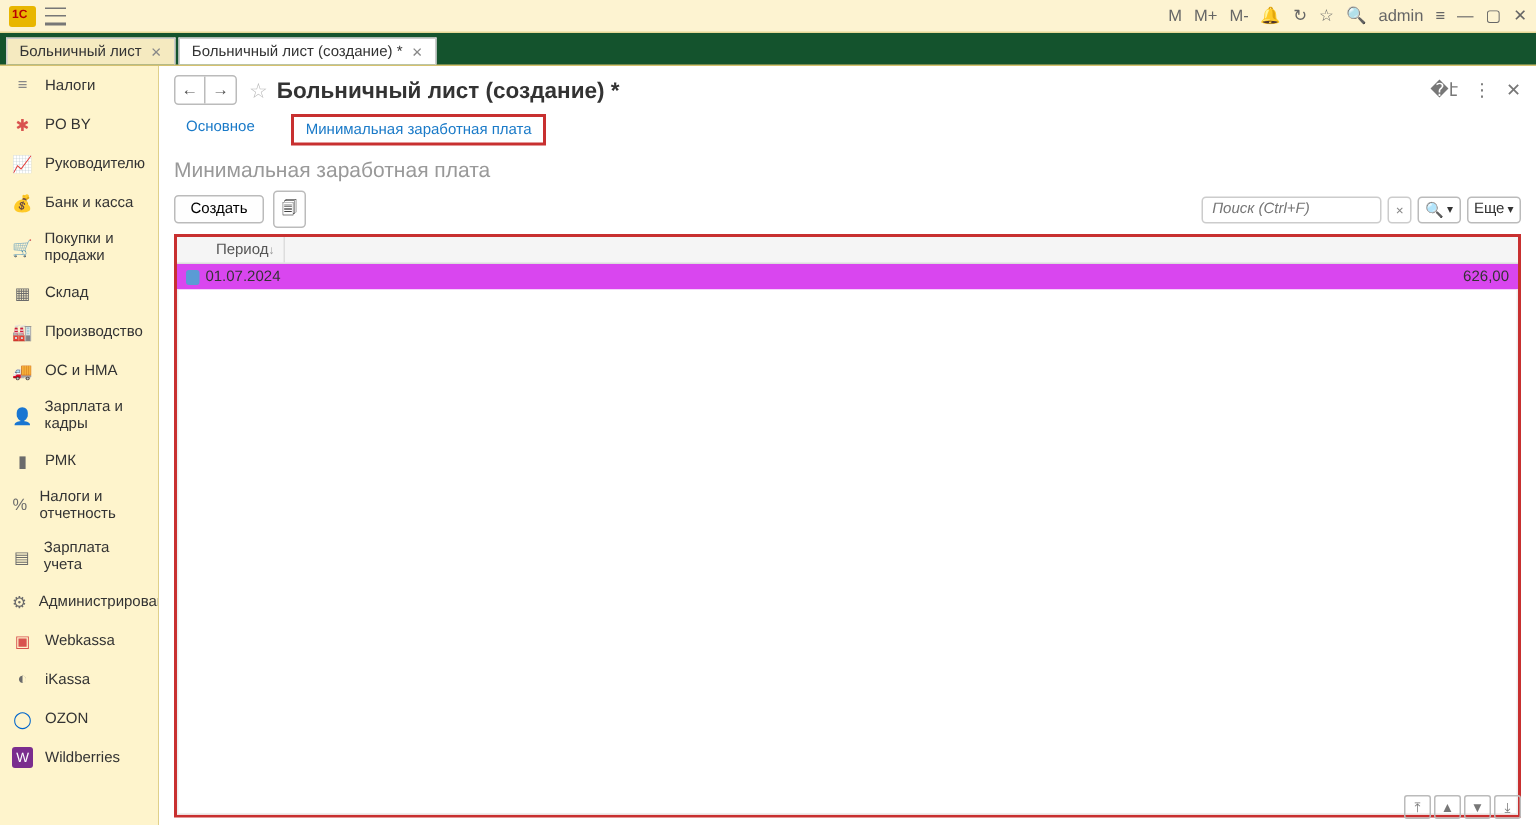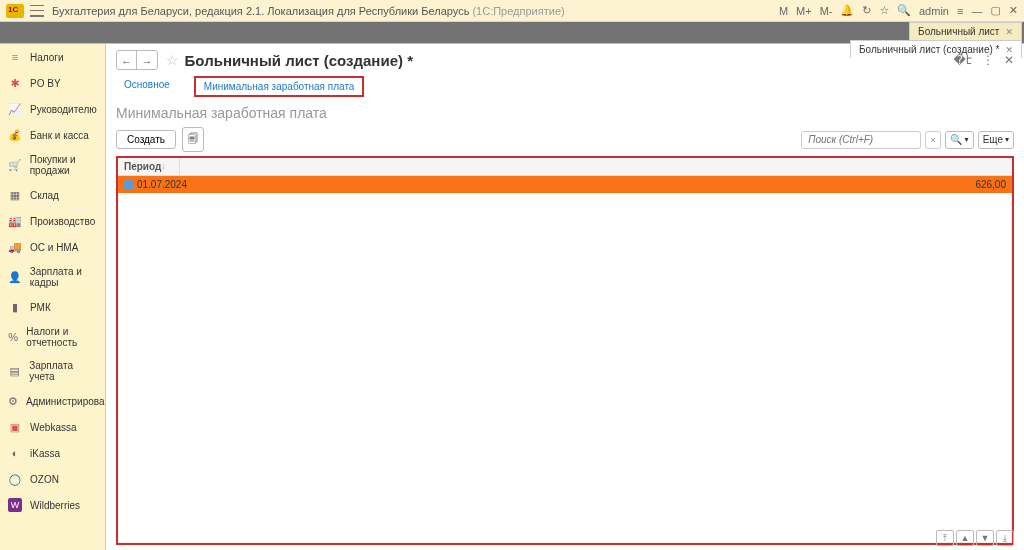--- a/index.html
+++ b/index.html
@@ -8,21 +8,21 @@
 .top-bar { height: 22px; background: #fdf3d1; display: flex; align-items: center; padding: 0 6px; border-bottom: 1px solid #e6d896; }
 .top-bar .logo { width: 18px; height: 14px; background: #e8b600; border-radius: 2px; position: relative; margin-right: 6px; }
 .top-bar .logo::after { content: "1C"; font-size: 8px; color: #b00; font-weight: bold; position: absolute; top: 1px; left: 2px; }
 .top-bar .menu-icon { width: 14px; height: 12px; margin-right: 8px; display: flex; flex-direction: column; justify-content: space-between; cursor: pointer; }
 .top-bar .menu-icon span { height: 1.5px; background: #777; }
 .top-bar .title { color: #555; font-size: 11px; }
 .top-bar .title .sub { color: #999; }
 .top-bar .right { margin-left: auto; display: flex; gap: 8px; align-items: center; color: #666; font-size: 11px; }
 .top-bar .right .ico { cursor: pointer; }
 
-.tabs-bar { height: 22px; background: #737373; display: flex; align-items: flex-end; padding-left: 4px; border-bottom: 1px solid #d6c16f; flex-direction: column; }
+.tabs-bar { height: 22px; background: #14532d; display: flex; align-items: flex-end; padding-left: 4px; border-bottom: 1px solid #d6c16f; }
 .tab { background: #fff; border: 1px solid #ccc; border-bottom: none; padding: 3px 8px; margin-right: 2px; font-size: 10px; display: flex; align-items: center; cursor: pointer; }
 .tab.inactive { background: #f5eac0; }
 .tab .close { margin-left: 6px; color: #888; font-size: 9px; cursor: pointer; }
 
 .main { display: flex; height: calc(550px - 44px); }
 
 .sidebar { width: 106px; background: #fef4cc; border-right: 1px solid #e0d08a; overflow-y: auto; }
 .side-item { display: flex; align-items: center; padding: 6px 8px; font-size: 10px; color: #333; cursor: pointer; gap: 8px; }
 .side-item .ic { width: 14px; height: 14px; display: flex; align-items: center; justify-content: center; font-size: 11px; }
 .yellow-circle { width: 14px; height: 14px; background: #f5d742; border-radius: 50%; }
@@ -46,45 +46,42 @@
 .toolbar { display: flex; align-items: center; margin-bottom: 4px; gap: 6px; }
 .btn { border: 1px solid #bbb; border-radius: 3px; padding: 3px 10px; font-size: 10px; background: #fefefe; cursor: pointer; }
 .btn-icon { width: 22px; padding: 3px 0; text-align: center; }
 .search-box { margin-left: auto; display: flex; align-items: center; gap: 4px; }
 .search-input { border: 1px solid #ccc; border-radius: 3px; height: 18px; width: 120px; padding: 0 6px; font-size: 10px; color: #bbb; font-style: italic; }
 .drop-btn { border: 1px solid #bbb; border-radius: 3px; height: 18px; padding: 0 4px; font-size: 10px; display: flex; align-items: center; cursor: pointer; gap: 2px; }
 
 .grid { border: 2px solid #c83030; }
 .grid-header { display: flex; background: #f5f5f5; border-bottom: 1px solid #ddd; }
 .grid-header .col { padding: 3px 6px; font-size: 10px; color: #555; border-right: 1px solid #ddd; }
-.grid-header .col.period { width: 62px; display: flex; align-items: center; justify-content: flex-start; font-weight: bold; }
+.grid-header .col.period { width: 72px; display: flex; align-items: center; justify-content: flex-end; }
 .grid-header .col.size { flex: 1; }
-.grid-row { display: flex; background: #f97316; }
+.grid-row { display: flex; background: #d946ef; }
 .grid-row .cell { padding: 3px 6px; font-size: 10px; }
 .grid-row .cell.period { width: 75px; display: flex; align-items: center; gap: 4px; }
 .grid-row .cell.size { flex: 1; text-align: right; }
 .row-ic { width: 10px; height: 10px; background: #5a9bd5; border-radius: 2px; }
 .grid-body { height: 350px; background: #fff; border: 1px solid #eee; border-top: none; }
 
 .footer-bar { position: absolute; bottom: 4px; right: 10px; display: flex; gap: 2px; }
 .footer-bar .fbtn { border: 1px solid #bbb; border-radius: 2px; width: 18px; height: 16px; font-size: 9px; display: flex; align-items: center; justify-content: center; cursor: pointer; color: #777; }
 </style>
 </head>
 <body>
 
 <div class="top-bar">
   <div class="logo"></div>
   <div class="menu-icon">
       <span></span>
       <span></span>
       <span></span>
     </div>
-  <div class="title">
-    <span>Бухгалтерия для Беларуси, редакция 2.1. Локализация для Республики Беларусь</span> <span class="sub">(1С:Предприятие)</span>
-  </div>
   <div class="right">
     <span class="ico">M</span>
     <span class="ico">M+</span>
     <span class="ico">M-</span>
     <span class="ico">🔔</span>
     <span class="ico">↻</span>
     <span class="ico">☆</span>
     <span class="ico">🔍</span>
     <span>admin</span>
     <span class="ico">≡</span>

